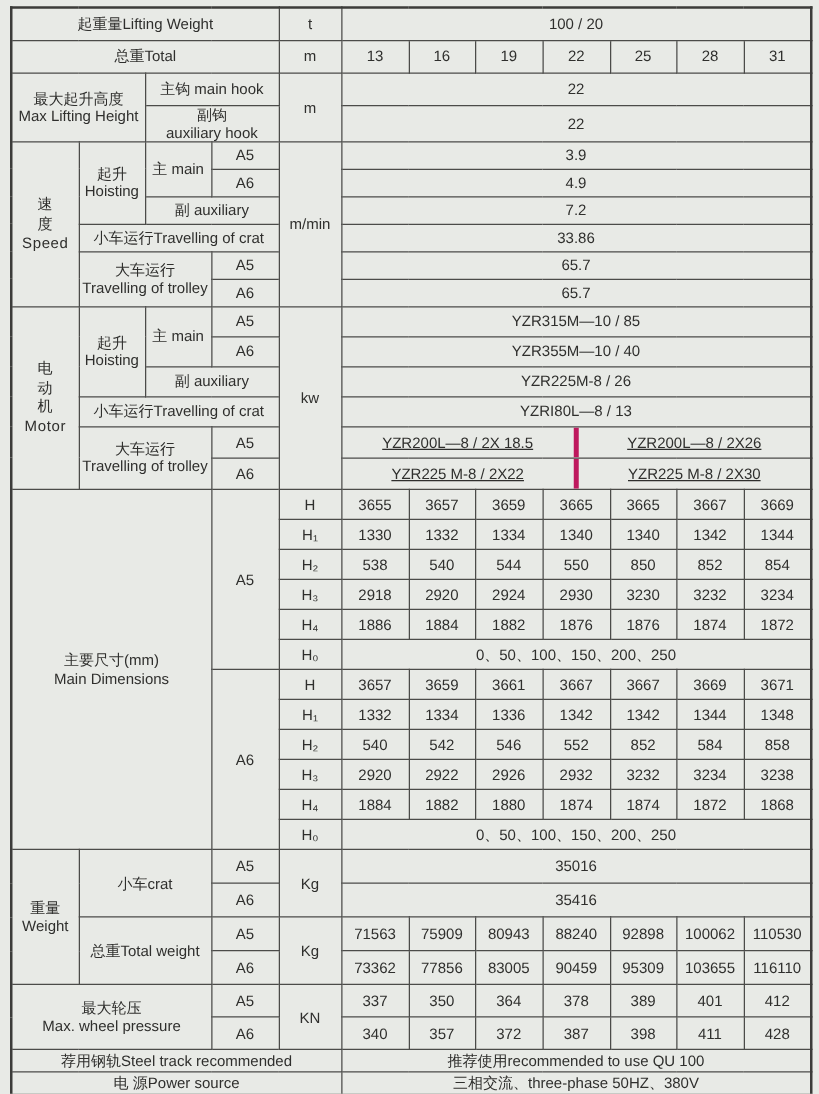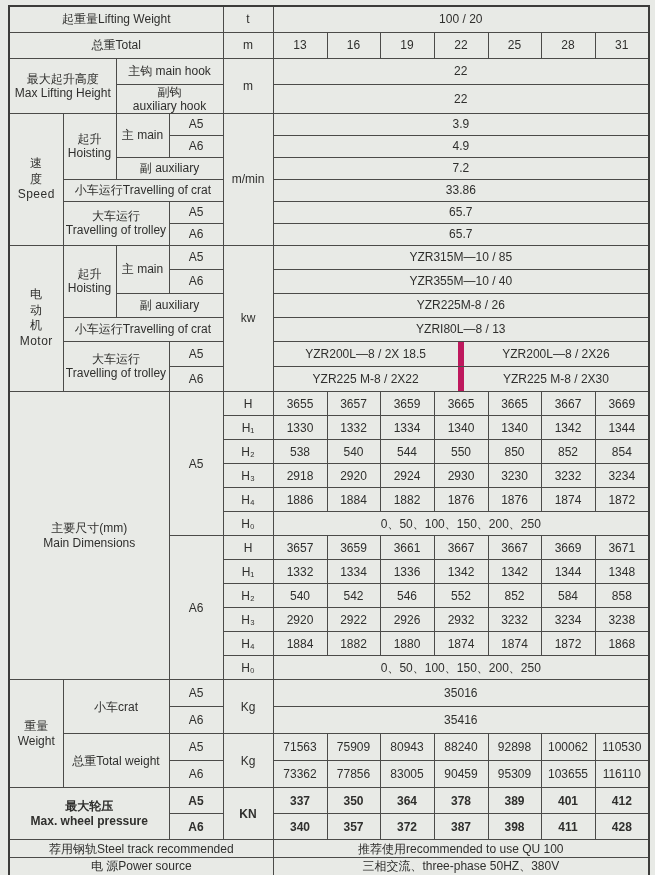--- a/index.html
+++ b/index.html
@@ -26,26 +26,26 @@
     overflow:hidden;
   }
   td.pre{white-space:pre-line;}
   td.vlab{white-space:pre-line;line-height:1.3;letter-spacing:0.5px;}
   tr.rA{height:26px;}
   tr.rB{height:26px;}
   tr.rC{height:28px;}
   tr.rS{height:22px;}
   tr.rM{height:24px;}
   tr.rW{height:27px;}
-  tr.rP{height:26px;font-weight:bold;}
+  tr.rP{height:26px;}
   tr.rF{height:18px;margin-left:20px;}
   td.split{padding:0;}
-  .split-wrap{display:flex;width:100%;align-items:flex-end;}
+  .split-wrap{display:flex;width:100%;align-items:flex-end;text-decoration:underline;}
   .split-half{flex:1;padding:5px 0;}
-  .split-half + .split-half{border-left:6px solid #be185d;}
+  .split-half + .split-half{border-left:4px solid #be185d;}
 </style>
 </head>
 <body>
 
 <table class="spec">
   <colgroup>
     <col style="width:54px">
       <col style="width:53px">
       <col style="width:53px">
       <col style="width:54px">

